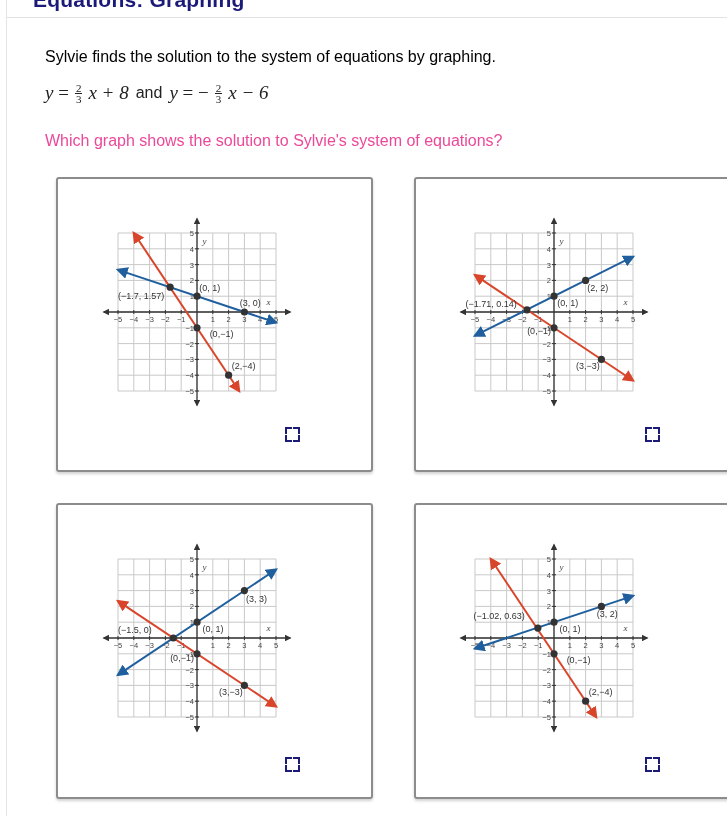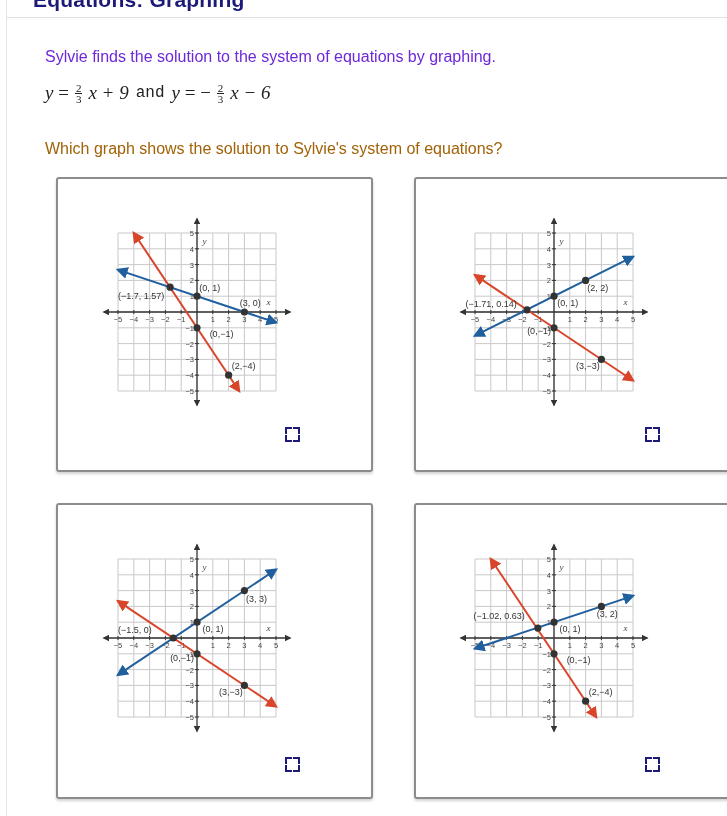--- a/index.html
+++ b/index.html
@@ -1,26 +1,26 @@
 <!DOCTYPE html>
 <html><head>
 <meta charset="utf-8">
 <style>
   html, body { margin:0; padding:0; background:#ffffff; }
   body { width:727px; height:816px; position:relative; overflow:hidden; font-family:"Liberation Sans", sans-serif; color:#222; }
   .left-rule { position:absolute; left:6px; top:0; width:1px; height:816px; background:#e4e4e4; }
   .title { position:absolute; left:33px; top:-12px; font-size:21px; font-weight:bold; color:#1b1a78; letter-spacing:0.2px; white-space:nowrap; }
   .hr { position:absolute; left:7px; right:0; top:17px; height:1px; background:#e2e2e2; }
-  .prompt { position:absolute; left:45px; top:48px; font-size:16px; color:#6d28d9; white-space:nowrap; }
+  .prompt { position:absolute; left:45px; top:48px; font-size:16px; color:#000000; white-space:nowrap; }
   .equation { position:absolute; left:45px; top:82px; font-size:16px; color:#222; white-space:nowrap; display:flex; align-items:center; gap:4px; }
   .math { font-family:"Liberation Serif", serif; font-style:italic; font-size:19px; }
   .math .up { font-style:normal; }
   .frac { display:inline-flex; flex-direction:column; align-items:center; font-family:"Liberation Serif", serif; font-style:normal; font-size:11px; line-height:10px; vertical-align:middle; margin:0 2px; }
   .frac .num { border-bottom:1px solid #222; padding:0 1px; }
-  .question { position:absolute; left:45px; top:140px; font-size:16px; color:#a16207; white-space:nowrap; }
+  .question { position:absolute; left:45px; top:132px; font-size:16px; color:#ec4899; white-space:nowrap; }
   .card { position:absolute; background:#fff; border:2px solid #8c8c8c; border-radius:3px; box-shadow:0 2px 3px rgba(0,0,0,0.18); box-sizing:border-box; }
   .card svg.graph { position:absolute; left:0; top:0; }
   .expand { position:absolute; width:15px; height:15px; }
   .expand span { position:absolute; width:5px; height:5px; border-color:#1b1a78; border-style:solid; }
   .expand .tl { left:0; top:0; border-width:2px 0 0 2px; }
   .expand .tr { right:0; top:0; border-width:2px 2px 0 0; }
   .expand .bl { left:0; bottom:0; border-width:0 0 2px 2px; }
   .expand .br { right:0; bottom:0; border-width:0 2px 2px 0; }
 </style>
 </head>
@@ -34,22 +34,22 @@
 
 <div class="equation">
   <span class="math">
     <span>y</span>
     <span class="up">=</span>
   </span>
   <span class="frac">
     <span class="num">2</span>
     <span class="den">3</span>
   </span>
-  <span class="math">x + 9</span>
-  <span style="margin:0 3px;font-family:Liberation Mono, monospace;">and</span>
+  <span class="math">x + 8</span>
+  <span style="margin:0 3px;">and</span>
   <span class="math">
     <span>y</span>
     <span class="up">= −</span>
   </span>
   <span class="frac">
     <span class="num">2</span>
     <span class="den">3</span>
   </span>
   <span class="math">x − 6</span>
 </div>

